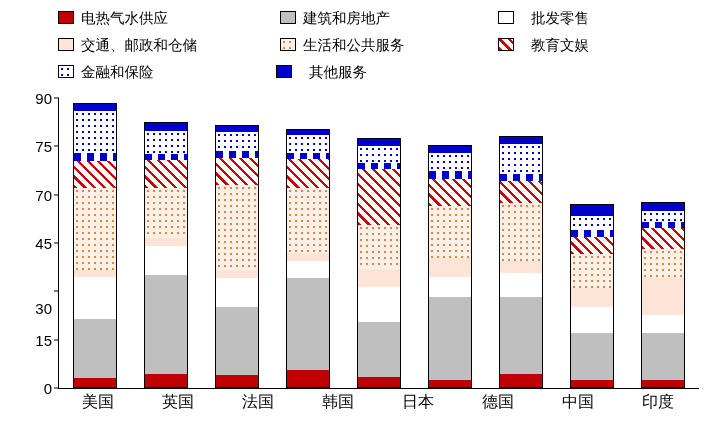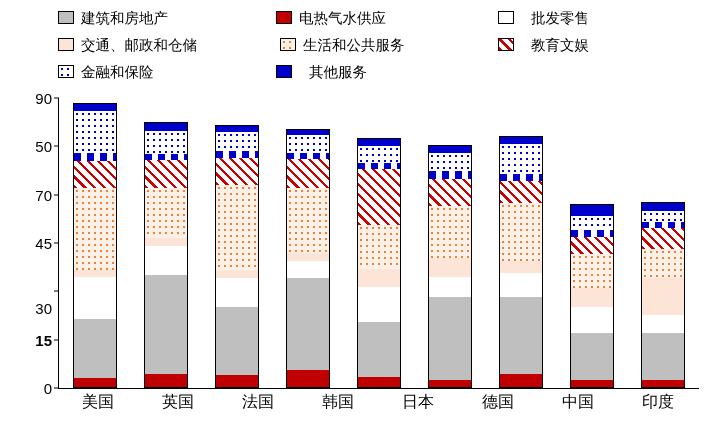--- a/index.html
+++ b/index.html
@@ -118,27 +118,27 @@
     font-size:16px;
     white-space:nowrap;
   }
 </style>
 </head>
 <body>
 
 <div id="root">
 
   <div class="legend" id="legend">
+      <div class="legend-item col1">
+        <span class="swatch" style="background: rgb(192, 0, 0);"></span>
+        <span class="legend-label">电热气水供应</span>
+      </div>
       <div class="legend-item col2">
         <span class="swatch" style="background: rgb(191, 191, 191);"></span>
         <span class="legend-label">建筑和房地产</span>
-      </div>
-      <div class="legend-item col1">
-        <span class="swatch" style="background: rgb(192, 0, 0);"></span>
-        <span class="legend-label">电热气水供应</span>
       </div>
       <div class="legend-item col3">
         <span class="swatch" style="background: rgb(255, 255, 255);"></span>
         <span class="legend-label">批发零售</span>
       </div>
       <div class="legend-item col1">
         <span class="swatch" style="background: rgb(252, 228, 214);"></span>
         <span class="legend-label">交通、邮政和仓储</span>
       </div>
       <div class="legend-item col2">
@@ -156,29 +156,29 @@
       <div class="legend-item col3">
         <span class="swatch" style="background: rgb(0, 0, 204);"></span>
         <span class="legend-label">其他服务</span>
       </div>
     </div>
 
   <div class="plot">
     <div class="axis-ticks" id="yaxis">
         <div class="ytick" style="top: 290px;">0</div>
         <div class="tickmark" style="top: 290px;"></div>
-        <div class="ytick" style="top: 241.667px; font-weight: bold;">15</div>
+        <div class="ytick" style="top: 241.667px;">15</div>
         <div class="tickmark" style="top: 241.667px;"></div>
         <div class="ytick" style="top: 210px;">30</div>
         <div class="tickmark" style="top: 193.333px;"></div>
         <div class="ytick" style="top: 145px;">45</div>
         <div class="tickmark" style="top: 145px;"></div>
         <div class="ytick" style="top: 96.6667px;">70</div>
         <div class="tickmark" style="top: 96.6667px;"></div>
-        <div class="ytick" style="top: 48.3333px;">50</div>
+        <div class="ytick" style="top: 48.3333px;">75</div>
         <div class="tickmark" style="top: 48.3333px;"></div>
         <div class="ytick" style="top: 0px;">90</div>
         <div class="tickmark" style="top: 0px;"></div>
       </div>
     <div class="bars" id="bars">
         <div class="barcell">
           <div class="bar">
             <div class="seg botseg" style="height: 9.66667px; background: rgb(192, 0, 0);"></div>
             <div class="seg" style="height: 59.6111px; background: rgb(191, 191, 191);"></div>
             <div class="seg" style="height: 41.8889px; background: rgb(255, 255, 255);"></div>

